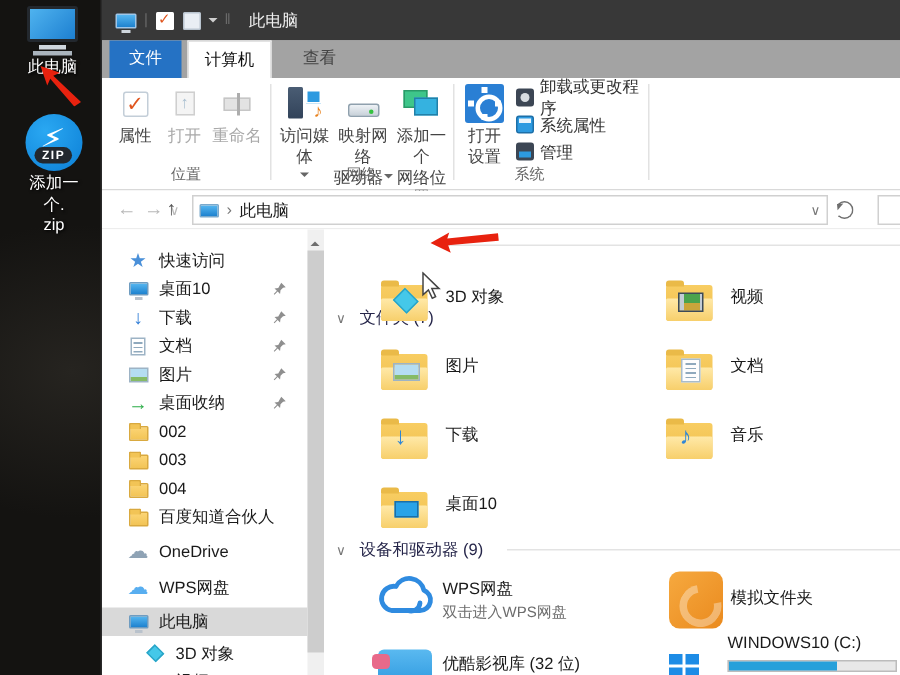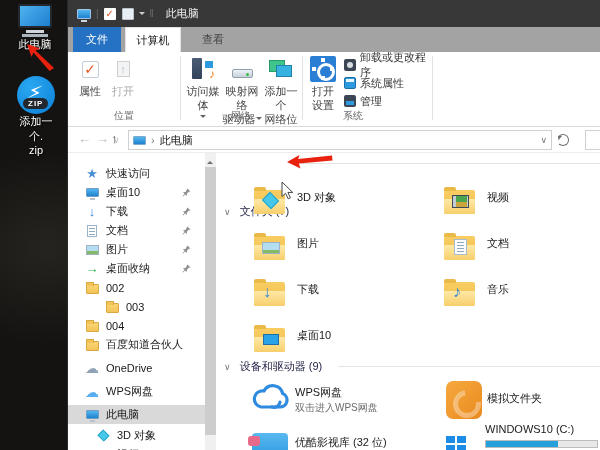--- a/index.html
+++ b/index.html
@@ -199,20 +199,26 @@
             <span class="ic-prop">✓</span>
           </span>
         <span>属性</span>
       </div>
       <div class="bigbtn disabled" style="left:38px; width:30px;">
         <span class="bicon">
             <span class="ic-open">↑</span>
           </span>
         <span>打开</span>
       </div>
+      <div class="bigbtn disabled" style="left:68px; width:40px;">
+        <span class="bicon">
+            <span class="ic-rename"></span>
+          </span>
+        <span>重命名</span>
+      </div>
       <div class="glabel">位置</div>
     </div>
     <div class="rsep" style="left:112px;"></div>
 
     <div class="rgroup" style="left:113px; width:120px;">
       <div class="bigbtn" style="left:1px; width:42px;">
         <span class="bicon">
           <span class="ic-media">
             <span class="tower"></span>
               <span class="scr"></span>
@@ -336,21 +342,21 @@
         <svg class="pin" width="9" height="9">
             <path d="M5.5 0.5 L8.5 3.5 L6.7 3.8 L5 5.5 L4.7 8 L3.1 6.4 L1 8.5 L0.5 8 L2.6 5.9 L1 4.3 L3.5 4 Z" fill="#8f8f8f"></path>
           </svg>
       </div>
       <div class="srow" style="top:125px;">
         <span class="sic">
             <span class="mini-folder"></span>
           </span>
         <span class="slabel">002</span>
       </div>
-      <div class="srow" style="top:144px;margin-left:20px;">
+      <div class="srow" style="top:144px;">
         <span class="sic">
             <span class="mini-folder"></span>
           </span>
         <span class="slabel">003</span>
       </div>
       <div class="srow" style="top:163px;">
         <span class="sic">
             <span class="mini-folder"></span>
           </span>
         <span class="slabel">004</span>

